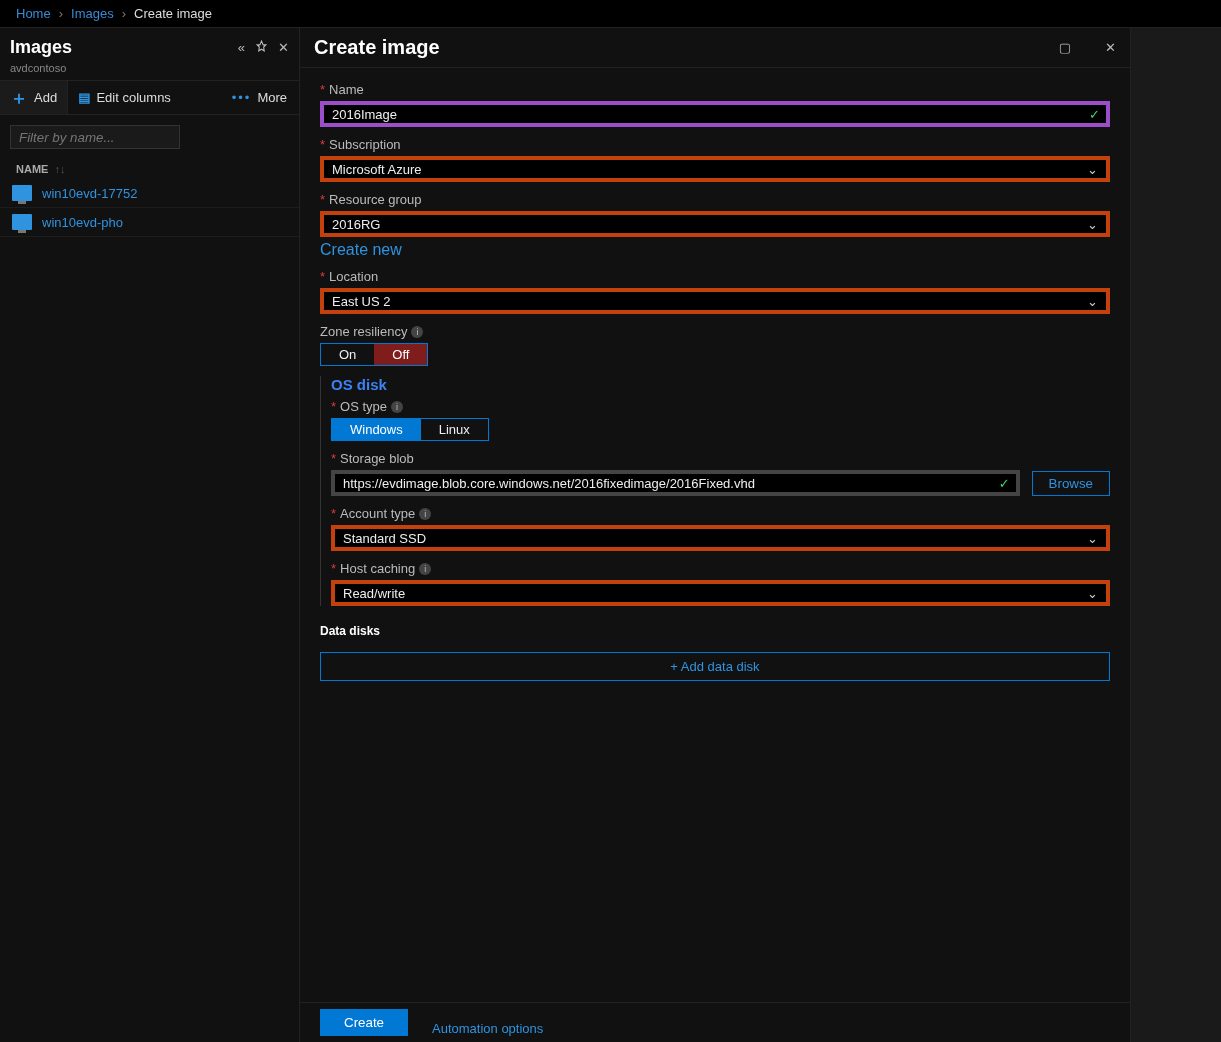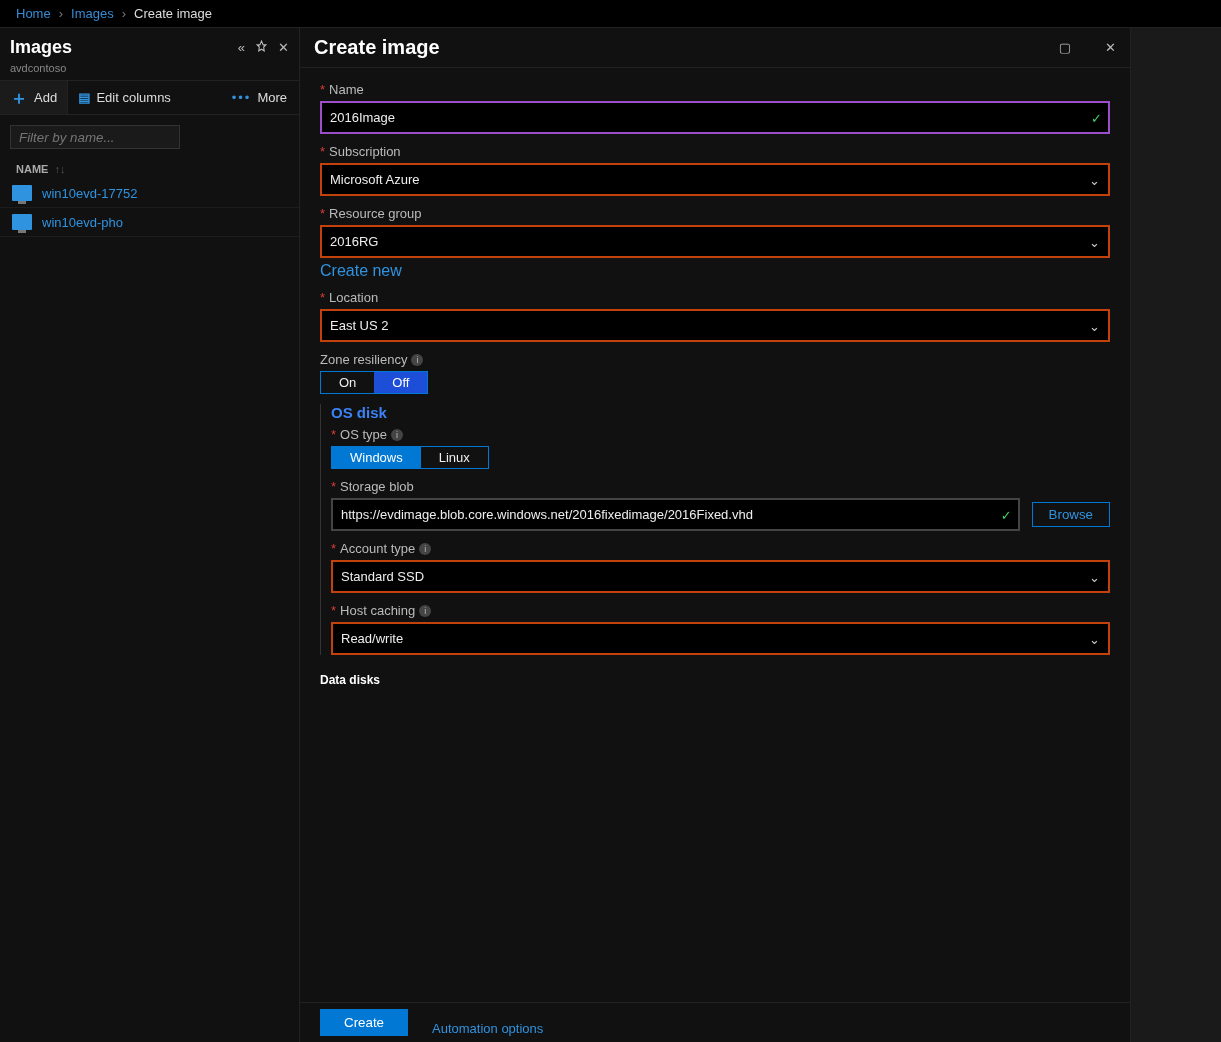--- a/index.html
+++ b/index.html
@@ -108,41 +108,41 @@
   .blade-right .hdr-icons span { cursor:pointer; }
 
   .form-scroll { flex:1; overflow:auto; padding: 14px 20px 0 20px; }
 
   .field { margin-bottom: 10px; }
   .label { color:#bbb; font-size:13px; margin-bottom:4px; display:flex; align-items:center; gap:4px;}
   .label .req { color:#d83b3b; }
   .label .info { color:#bbb; background:#444; border-radius:50%; width:12px; height:12px; display:inline-flex; align-items:center; justify-content:center; font-size:9px; }
 
   .textbox, .dropdown {
-    width: 100%; height: 33px; background: #000; border:2px solid #c2410c;
+    width: 100%; height: 26px; background: #000; border:4px solid #c2410c;
     color:#eee; padding: 0 30px 0 8px; position: relative; display:flex; align-items:center;
     font-size:13px;
   }
   .textbox.valid { border-color:#9b4dca; }
   .valid-check {
     position:absolute; right:6px; top:50%; transform:translateY(-50%);
     color:#46d369; font-size:13px;
   }
   .dropdown { cursor:pointer; }
   .dropdown .chev { position:absolute; right:8px; top:50%; transform:translateY(-50%); color:#ccc; }
 
   .input-wrap { position: relative; }
 
   .linklike { color:#2f93e0; cursor:pointer; font-size:16px; display:inline-block; margin-top:4px;}
 
   
   .toggle { display:flex; border:1px solid #0078d4; width:max-content; }
   .toggle .opt { padding:3px 18px; cursor:pointer; color:#eee; background:#111; }
   .toggle .opt.active { background:#0078d4; color:#fff; }
-  .toggle .opt.inactive-blue { background:#1d4ed8; color:#fff; }
+  .toggle .opt.inactive-blue { background:#7f1d1d; color:#fff; }
 
   .section-divider { border-left:1px solid #333; padding-left:10px; margin-top:6px; }
   .os-disk-head { color:#3b82f6; font-size:15px; font-weight:600; margin-bottom:6px;}
   .data-disks-head { color:#fff; font-size:12px; font-weight:600; margin-top:18px; margin-bottom:14px;}
 
   .storage-row { display:flex; gap:12px; align-items:center;}
   .storage-row .input-wrap { flex:1; }
   .browse-btn {
     border:1px solid #0078d4; color:#2f93e0; background:transparent;
     padding:4px 16px; cursor:pointer;
@@ -362,20 +362,21 @@
             <div class="input-wrap">
               <div class="dropdown">
                 <span>Read/write</span>
                 <span class="chev">⌄</span>
               </div>
             </div>
           </div>
         </div>
 
         <div class="data-disks-head">Data disks</div>
+        <div class="add-disk-btn">+ Add data disk</div>
 
         <div style="height:240px;"></div>
       </div>
 
       <div class="footer-bar">
         <button class="create-btn">Create</button>
         <span class="automation-link">Automation options</span>
       </div>
     </div>
 

